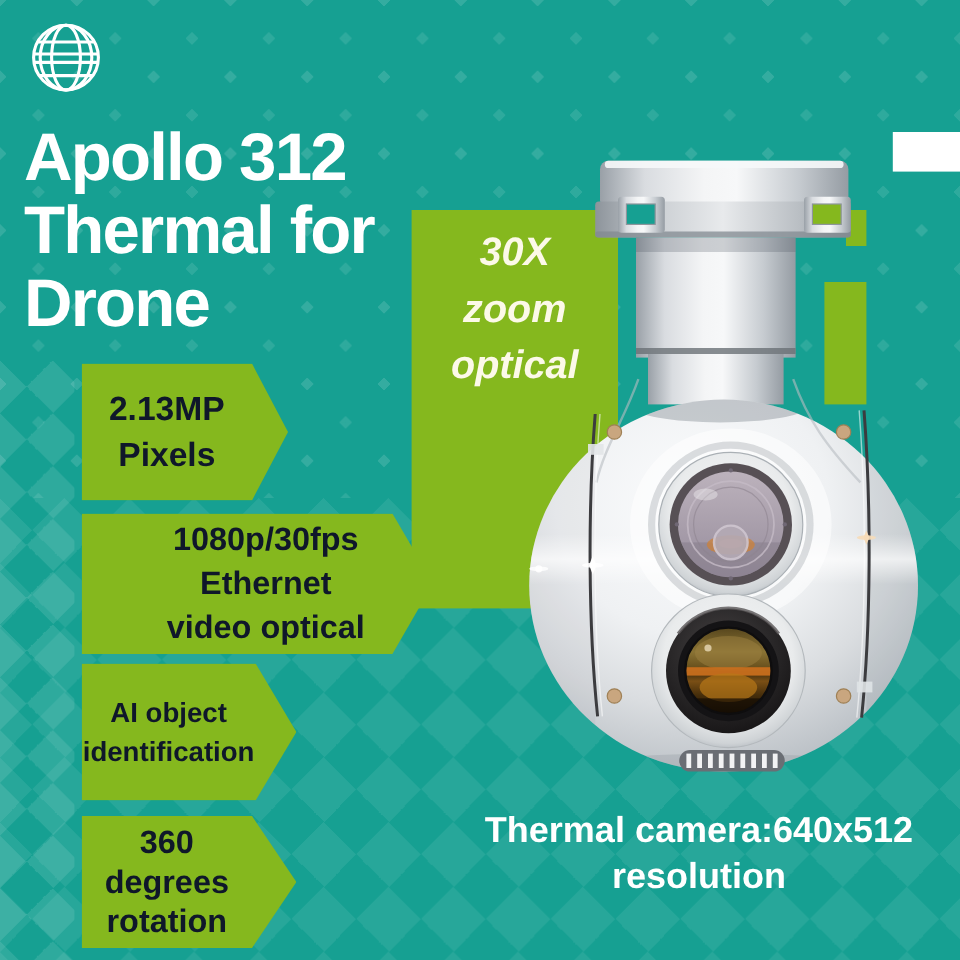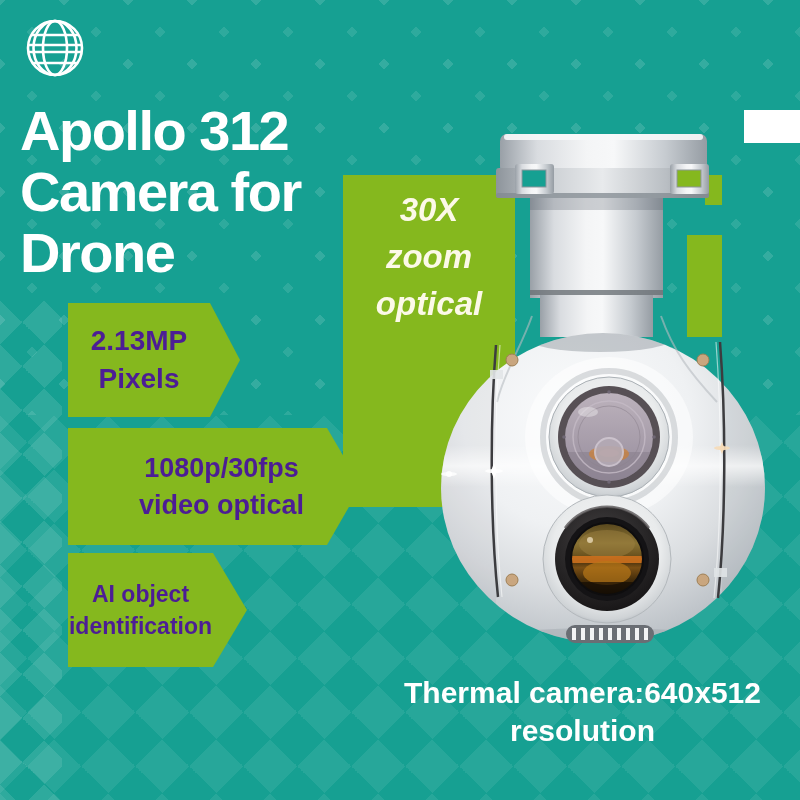--- a/index.html
+++ b/index.html
@@ -40,21 +40,21 @@
   .title{position:absolute;left:20px;top:100px;color:#ffffff;font-weight:700;
     font-size:56px;line-height:61px;letter-spacing:-1.5px;}
   .title span{display:block;}
 
   
   .callout-text{position:absolute;left:343px;top:186px;width:172px;text-align:center;
     color:#fcf9e8;font-weight:700;font-size:33px;line-height:47px;}
   .callout-text span{display:block;font-style:italic;}
 
   
-  .banner{position:absolute;left:68px;background:#85b81e;color:#4c1d95;font-weight:700;
+  .banner{position:absolute;left:68px;background:#85b81e;color:#0f172a;font-weight:700;
     display:flex;flex-direction:column;justify-content:center;align-items:center;text-align:center;
     filter:drop-shadow(0 0 1px #35b44a) drop-shadow(0 0 1px #35b44a);}
   .banner span{display:block;}
   .banner-1{top:303px;width:142px;height:114px;padding-right:30px;box-sizing:content-box;
     clip-path:polygon(0 0,142px 0,172px 57px,142px 114px,0 114px);font-size:28px;line-height:38px;}
   .banner-2{top:428px;width:259px;height:117px;padding-right:34px;
     clip-path:polygon(0 0,259px 0,293px 58px,259px 117px,0 117px);font-size:27px;line-height:37px;padding-left:24px;}
   .banner-3{top:553px;width:145px;height:114px;padding-right:34px;
     clip-path:polygon(0 0,145px 0,179px 57px,145px 114px,0 114px);font-size:23px;line-height:32px;}
   .banner-4{top:680px;width:142px;height:110px;padding-right:37px;
@@ -89,21 +89,21 @@
       <ellipse cx="31" cy="32" rx="21.5" ry="27"></ellipse>
       <line x1="8" y1="19" x2="54" y2="19"></line>
       <line x1="4.5" y1="29" x2="57.5" y2="29"></line>
       <line x1="4.5" y1="36" x2="57.5" y2="36"></line>
       <line x1="8.5" y1="47" x2="53.5" y2="47"></line>
     </g>
   </svg>
 
   <h1 class="title" style="margin:0;">
     <span>Apollo 312</span>
-    <span>Camera for</span>
+    <span>Thermal for</span>
     <span>Drone</span>
   </h1>
 
   <svg class="camera" viewBox="0 0 370 545" aria-hidden="true">
     <defs>
       <linearGradient id="gMetal" x1="0" y1="0" x2="1" y2="0">
         <stop offset="0" stop-color="#99a0a7"></stop>
           <stop offset=".18" stop-color="#d9dce0"></stop>
         <stop offset=".42" stop-color="#f4f5f6"></stop>
           <stop offset=".55" stop-color="#f7f8f9"></stop>
@@ -264,25 +264,31 @@
     <span>zoom</span>
     <span>optical</span>
   </div>
 
   <div class="banner banner-1">
     <span>2.13MP</span>
     <span>Pixels</span>
   </div>
   <div class="banner banner-2">
     <span>1080p/30fps</span>
+    <span>Ethernet</span>
     <span>video optical</span>
   </div>
   <div class="banner banner-3">
     <span>AI object</span>
     <span>identification</span>
   </div>
+  <div class="banner banner-4">
+    <span>360</span>
+    <span>degrees</span>
+    <span>rotation</span>
+  </div>
 
   <div class="caption">
     <span>Thermal camera:640x512</span>
     <span>resolution</span>
   </div>
 
 </div>
 
 </body></html>

